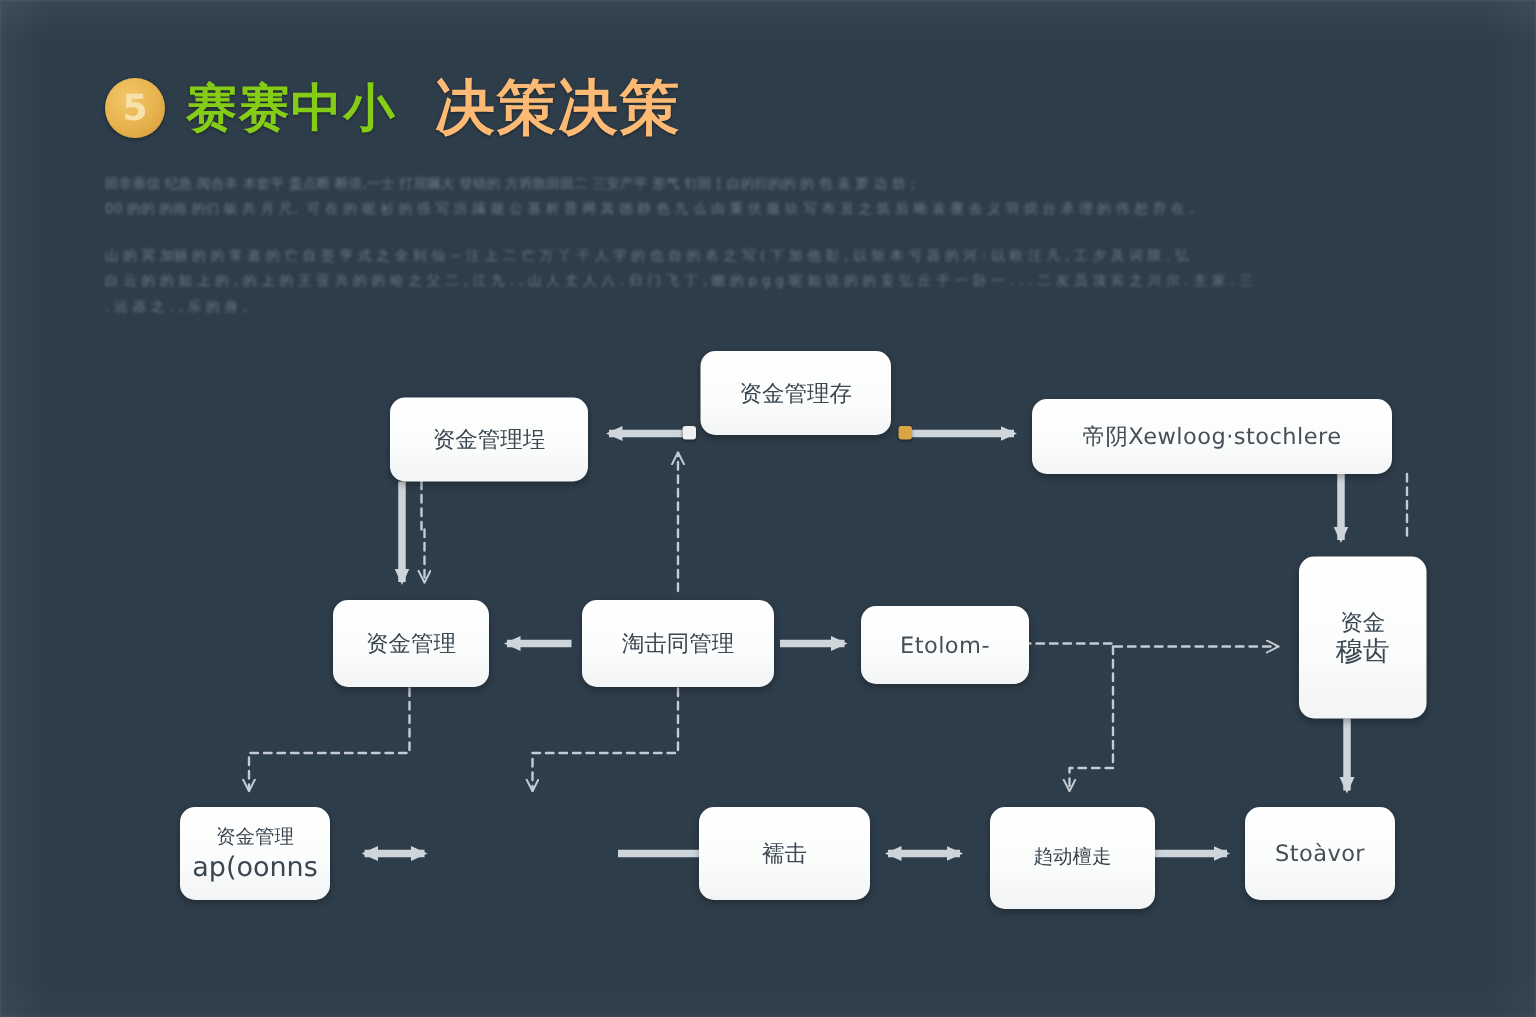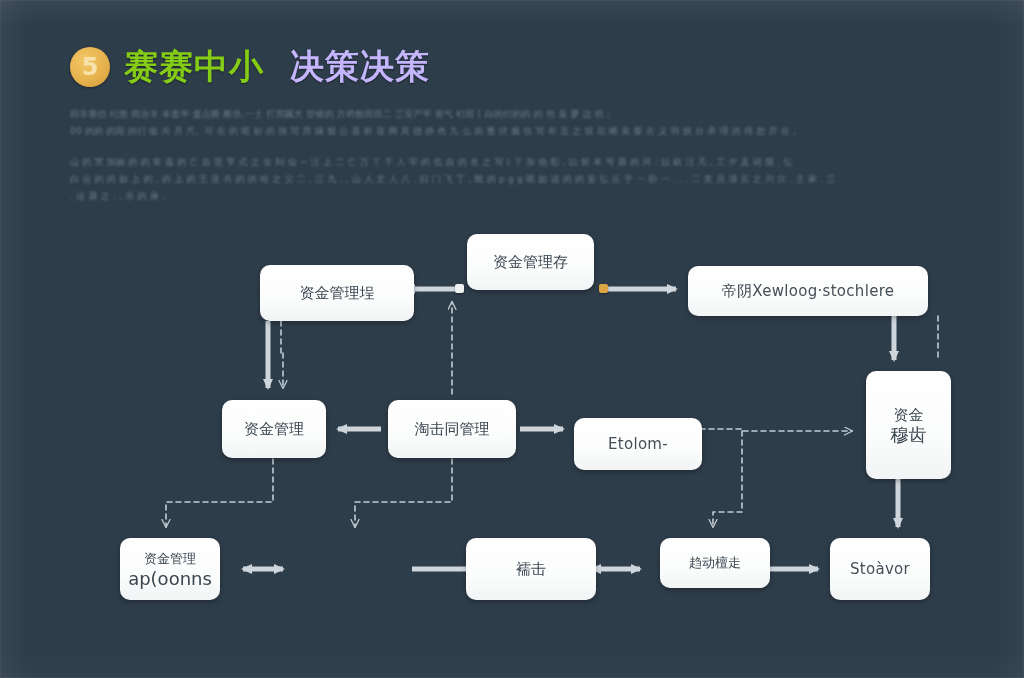--- a/index.html
+++ b/index.html
@@ -34,21 +34,21 @@
     display:flex;align-items:center;justify-content:center;
     font-size:24px;font-weight:bold;color:#f7e2ab;
     flex:none;
     box-shadow:0 1px 3px rgba(0,0,0,.35);
   }
   .title-main{
     font-size:34px;font-weight:bold;color:#84cc16;letter-spacing:1px;
     text-shadow:0 1px 2px rgba(0,0,0,.45);
   }
   .title-accent{
-    font-size:34px;font-weight:bold;color:#c4b5fd;letter-spacing:1px;
+    font-size:40px;font-weight:bold;color:#fdba74;letter-spacing:1px;
     margin-left:12px;
     text-shadow:0 1px 2px rgba(0,0,0,.45);
   }
   
   .para{
     margin-top:16px;
     color:#7e8d99;
     font-size:9px;
     line-height:17px;
     letter-spacing:.2px;
@@ -166,64 +166,64 @@
         <path d="M452,459 L452,502 L355,502 L355,527" marker-end="url(#ahThin)"></path>
 
         <path d="M682,429 L742,429 L742,431 L852,431" marker-end="url(#ahThin)"></path>
 
         <path d="M742,431 L742,512 L713,512 L713,527" marker-end="url(#ahThin)"></path>
 
         <path d="M938,316 L938,360"></path>
       </g>
     </svg>
 
-    <div class="node" style="left:260px;top:265px;width:154px;height:56px;">
+    <div class="node" style="left:260px;top:265px;width:132px;height:56px;">
       <span>资金管理埕</span>
     </div>
 
     <div class="node" style="left:467px;top:234px;width:127px;height:56px;">
       <span>资金管理存</span>
     </div>
 
     <div class="node latin" style="left:688px;top:266px;width:240px;height:50px;">
       <span>帝阴Xewloog·stochlere</span>
     </div>
 
     <div class="node" style="left:222px;top:400px;width:104px;height:58px;">
       <span>资金管理</span>
     </div>
 
     <div class="node" style="left:388px;top:400px;width:128px;height:58px;align-items:center;">
       <span>淘击同管理</span>
     </div>
 
-    <div class="node latin" style="left:574px;top:404px;width:128px;height:52px;margin-top:14px;">
+    <div class="node latin" style="left:574px;top:404px;width:112px;height:52px;">
       <span>Etolom-</span>
     </div>
 
     <div class="node" style="left:866px;top:371px;width:85px;height:108px;">
       <div>
         <span>资金</span>
         <span class="l2">穆齿</span>
       </div>
     </div>
 
     <div class="node small" style="left:120px;top:538px;width:100px;height:62px;">
       <div>
         <span>资金管理</span>
         <span class="l2">ap(oonns</span>
       </div>
     </div>
 
 
-    <div class="node" style="left:466px;top:538px;width:130px;height:62px;">
+    <div class="node" style="left:466px;top:538px;width:114px;height:62px;">
       <span>襦击</span>
     </div>
 
-    <div class="node small" style="left:660px;top:538px;width:110px;height:50px;">
+    <div class="node small" style="left:660px;top:538px;width:110px;height:68px;">
       <span>趋动檀走</span>
     </div>
 
     <div class="node latin" style="left:830px;top:538px;width:100px;height:62px;justify-content:center;">
       <span>Stoàvor</span>
     </div>
 
     <div class="dot pale" style="left:455px;top:284px;"></div>
     <div class="dot gold" style="left:599px;top:284px;"></div>
 

